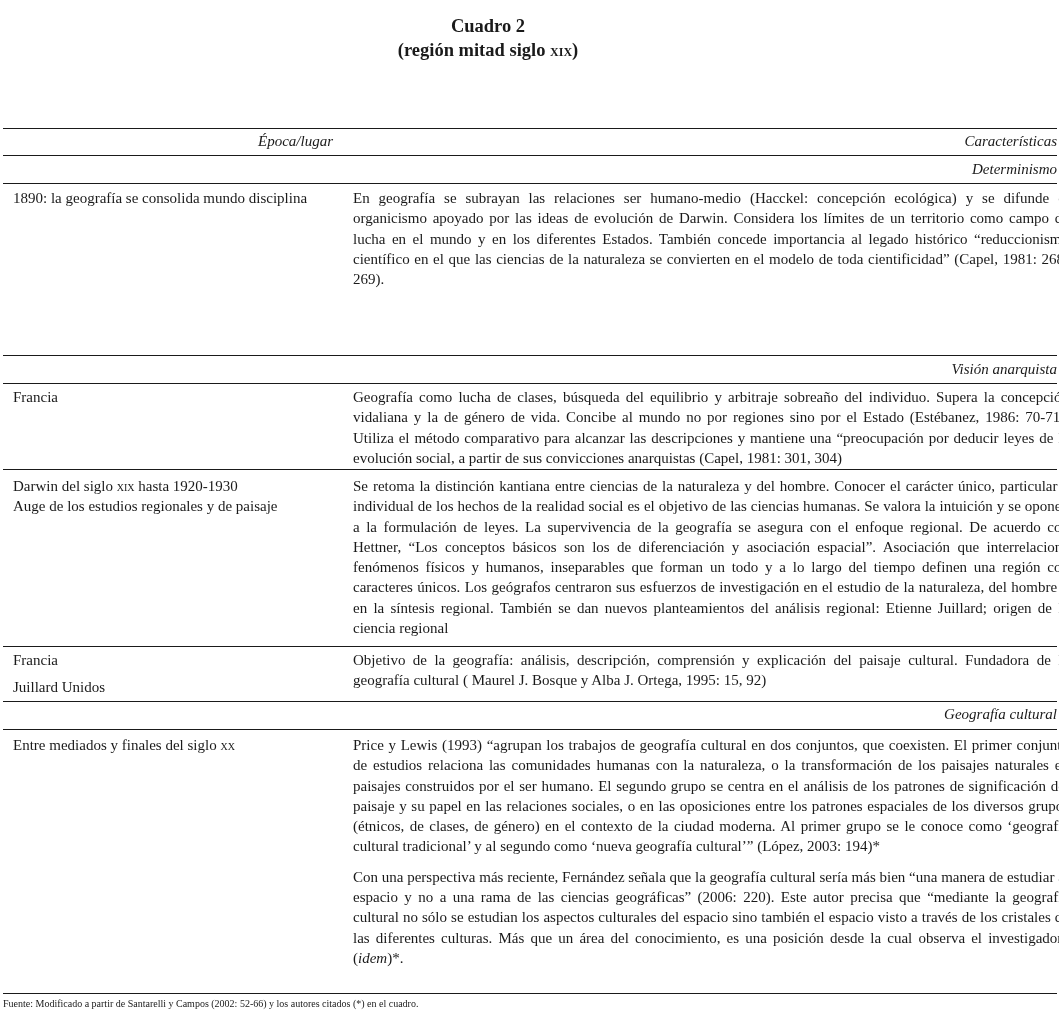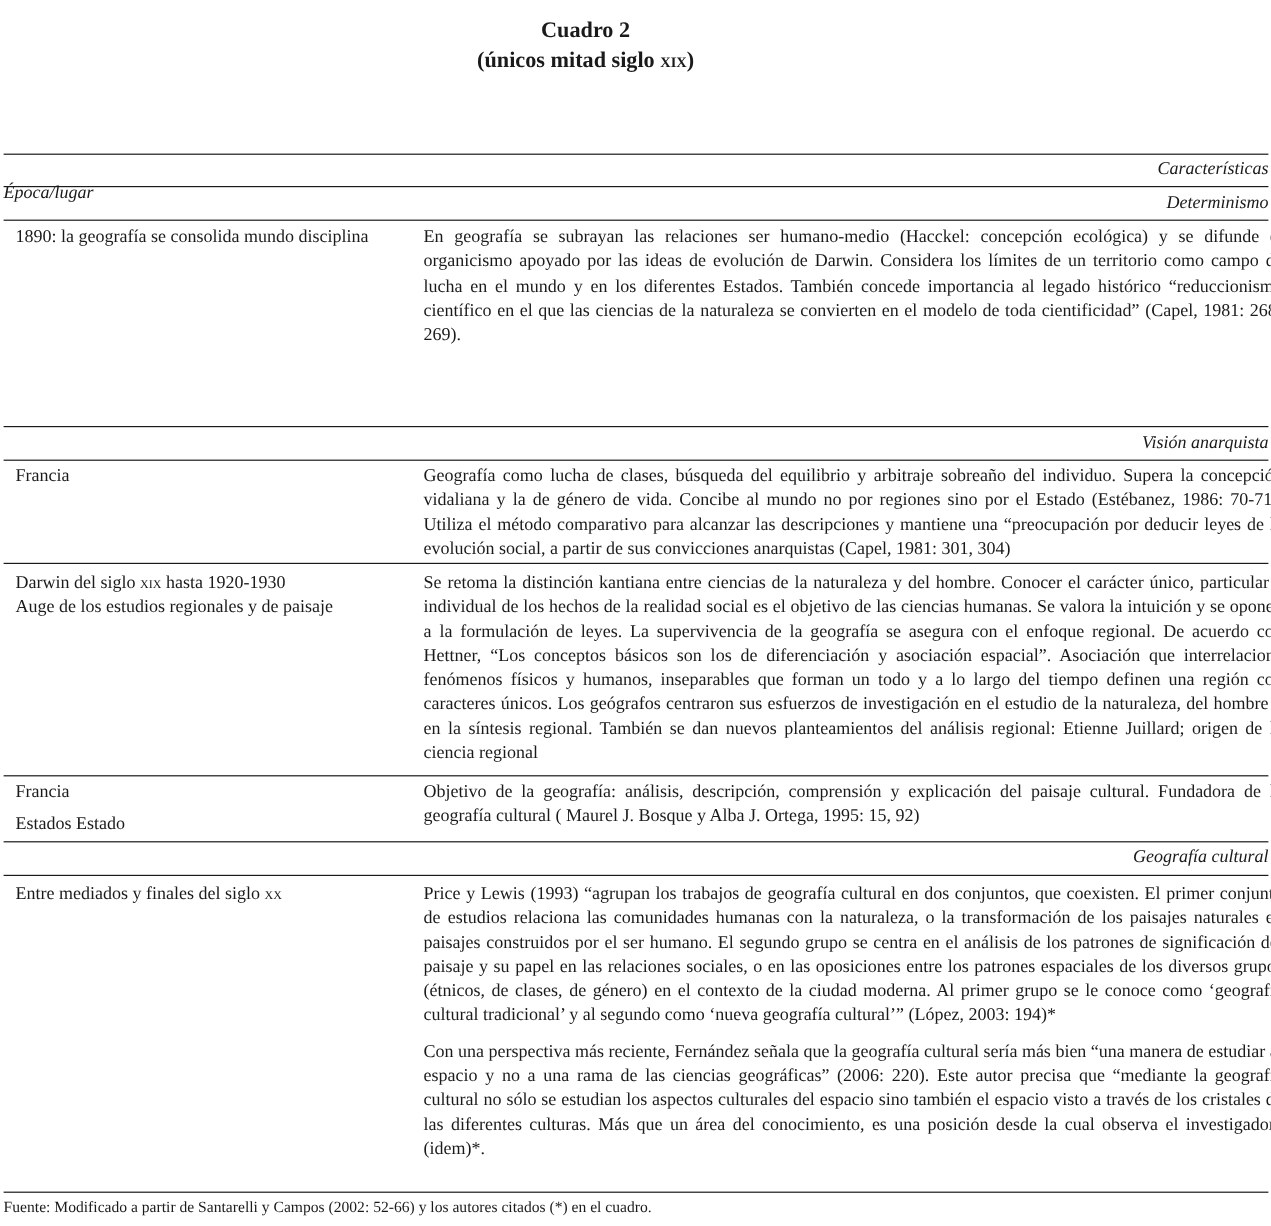--- a/index.html
+++ b/index.html
@@ -8,39 +8,39 @@
     font-family: "Liberation Serif", "DejaVu Serif", serif; color: #1a1a1a;
   }
   .title-block {
     position: absolute; top: 14px; left: 0; width: 976px; text-align: center;
     font-weight: bold; font-size: 18.5px; line-height: 24px;
   }
   .sc { font-variant: small-caps; text-transform: lowercase; font-size: 0.95em; }
   .title-block .sc { font-weight: bold; }
   .hline { position: absolute; left: 3px; width: 1054px; height: 0; border-top: 1.6px solid #1a1a1a; }
   .header-row, .section-row { position: absolute; left: 3px; width: 1054px; font-style: italic; font-size: 15px; }
-  .hdr-left { position: absolute; left: 0; width: 330px; text-align: left; margin-top: 20px; }
+  .hdr-left { position: absolute; left: 0; width: 330px; text-align: right; }
   .hdr-right { position: absolute; left: 334px; width: 720px; text-align: right; }
   .row { position: absolute; left: 3px; width: 1054px; font-size: 15px; line-height: 20.3px; }
   .cell-left { position: absolute; left: 10px; width: 320px; }
   .cell-right { position: absolute; left: 350px; width: 716px; text-align: justify; }
   .cell-left div { white-space: nowrap; }
   .para { margin: 0; }
   .para + .para.gap { margin-top: 10px; }
   .footer {
-    position: absolute; left: 3px; top: 998px; font-size: 13px; white-space: nowrap;
+    position: absolute; left: 3px; top: 998px; font-size: 10px; white-space: nowrap;
   }
-  .it { }
+  .it { font-style: italic; }
 </style>
 </head>
 <body>
 
 <div class="title-block">
   <div>Cuadro 2</div>
-  <div><span>(únicos mitad siglo </span><span class="sc">XIX</span><span>)</span></div>
+  <div><span>(región mitad siglo </span><span class="sc">XIX</span><span>)</span></div>
 </div>
 
 <div class="hline" style="top:128px"></div>
 <div class="hline" style="top:155px"></div>
 <div class="hline" style="top:183px"></div>
 <div class="hline" style="top:355px"></div>
 <div class="hline" style="top:383px"></div>
 <div class="hline" style="top:469px"></div>
 <div class="hline" style="top:646px"></div>
 <div class="hline" style="top:701px"></div>
@@ -84,21 +84,21 @@
     <div><span>Auge de los estudios regionales y de paisaje</span></div>
   </div>
   <div class="cell-right">
     <p class="para">Se retoma la distinción kantiana entre ciencias de la naturaleza y del hombre. Conocer el carácter único, particular e individual de los hechos de la realidad social es el objetivo de las ciencias humanas. Se valora la intuición y se oponen a la formulación de leyes. La supervivencia de la geografía se asegura con el enfoque regional. De acuerdo con Hettner, “Los conceptos básicos son los de diferenciación y asociación espacial”. Asociación que interrelaciona fenómenos físicos y humanos, inseparables que forman un todo y a lo largo del tiempo definen una región con caracteres únicos. Los geógrafos centraron sus esfuerzos de investigación en el estudio de la naturaleza, del hombre y en la síntesis regional. También se dan nuevos planteamientos del análisis regional: Etienne Juillard; origen de la ciencia regional</p>
   </div>
 </div>
 
 <div class="row" style="top:650px">
   <div class="cell-left">
     <div><span>Francia</span></div>
-    <div style="margin-top:7px"><span>Estados Estado</span></div>
+    <div style="margin-top:7px"><span>Juillard Unidos</span></div>
   </div>
   <div class="cell-right">
     <p class="para">Objetivo de la geografía: análisis, descripción, comprensión y explicación del paisaje cultural. Fundadora de la geografía cultural ( Maurel J. Bosque y Alba J. Ortega, 1995: 15, 92)</p>
   </div>
 </div>
 
 <div class="section-row" style="top:706px">
   <div class="hdr-right">Geografía cultural</div>
 </div>
 

